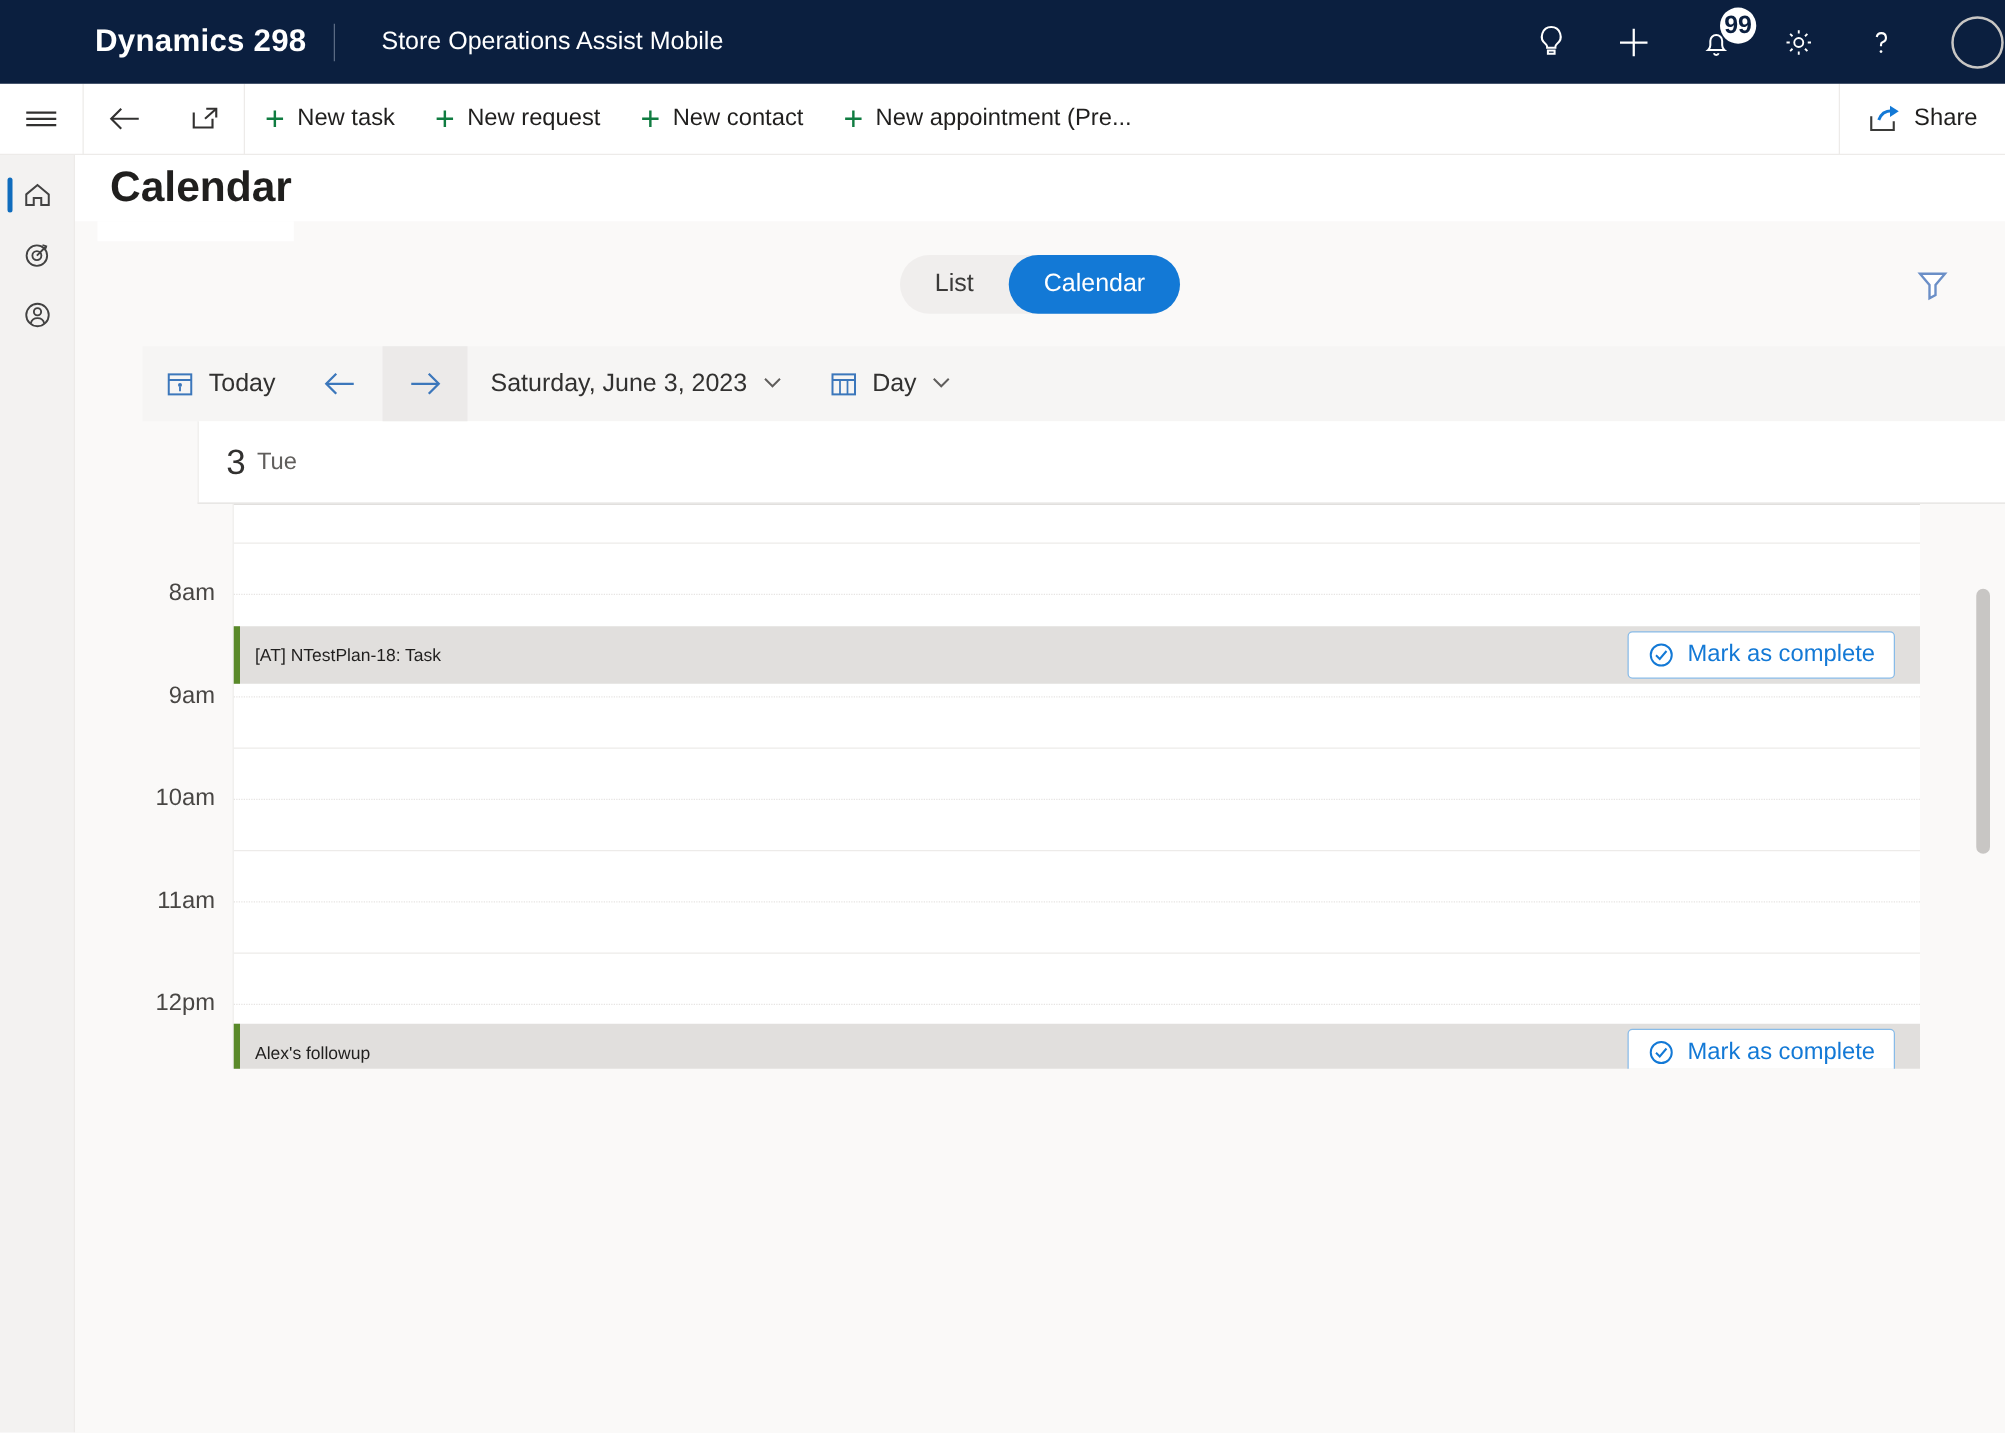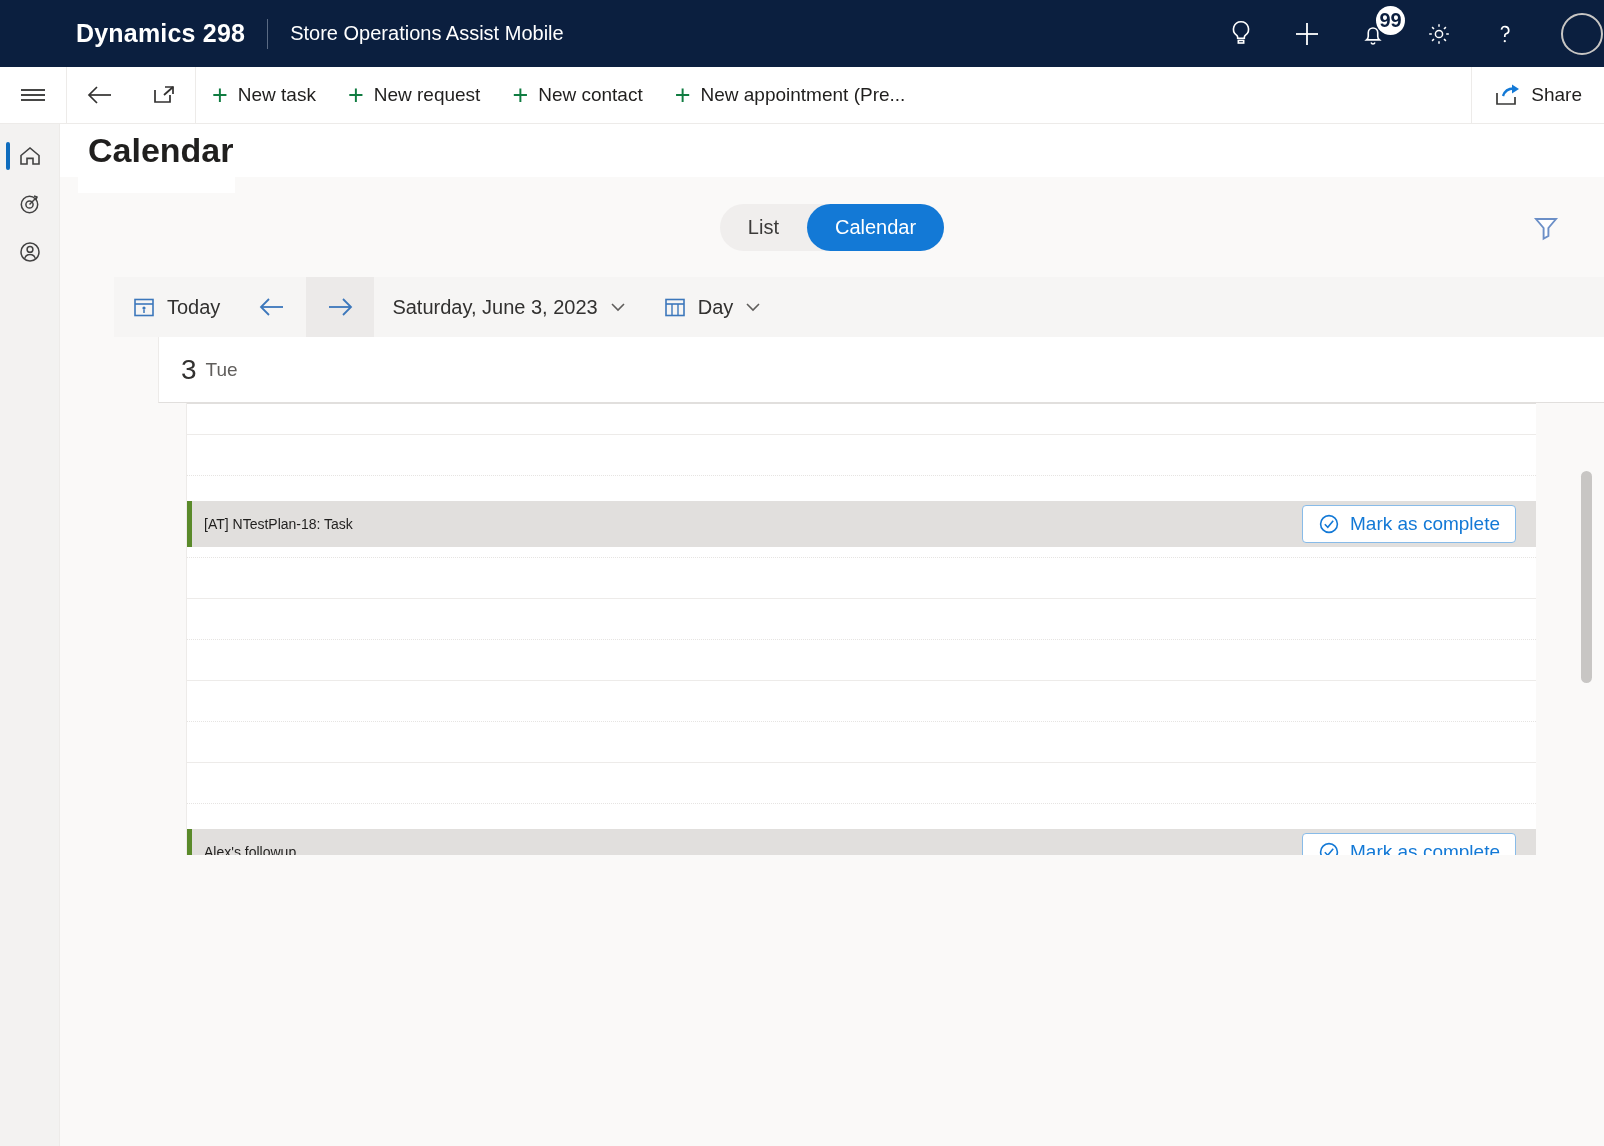--- a/index.html
+++ b/index.html
@@ -12,21 +12,21 @@
   
   .topnav {
     height: 67px; background: #0b1f3f; display: flex; align-items: center;
     position: relative; z-index: 20;
   }
   .brand {
     color: #ffffff; font-size: 25px; font-weight: bold;
     margin-left: 76px; letter-spacing: .2px; white-space: nowrap;
   }
   .brand-sep { width: 1px; height: 30px; background: #5a6a83; margin: 0 22px; }
-  .app-name { color: #ffffff; font-size: 20px; white-space: nowrap; }
+  .app-name { color: #ffffff; font-size: 20px; white-space: nowrap; margin-left: 15px; }
   .search-box {
     margin-left: 40px; width: 642px; height: 41px; background: #c8c6c4;
     display: flex; align-items: center; padding-left: 16px; gap: 12px;
   }
   .search-box .sicon { width: 19px; height: 19px; flex: 0 0 auto; }
   .search-ph { color: #605e5c; font-size: 19px; }
   .nav-right { margin-left: auto; display: flex; align-items: center; height: 100%; }
   .nav-icon {
     width: 66px; height: 67px; display: flex; align-items: center;
     justify-content: center; position: relative; color: #fff;
@@ -385,32 +385,40 @@
           <span class="event-title">[AT] NTestPlan-18: Task</span>
           <div class="mark-btn">
             <svg width="22" height="22" viewBox="0 0 22 22">
               <circle cx="11" cy="11" r="8.4" fill="none" stroke="#1379d6" stroke-width="1.6"></circle>
               <polyline points="6.8,11.2 9.8,14.2 15.2,7.8" fill="none" stroke="#1379d6" stroke-width="1.6"></polyline>
             </svg>
             <span class="mark-lbl">Mark as complete</span>
           </div>
         </div>
 
-        <div class="event" style="top:426px;">
+        <div class="event" style="top:416px;">
           <span class="event-title">Alex's followup</span>
           <div class="mark-btn">
             <svg width="22" height="22" viewBox="0 0 22 22">
               <circle cx="11" cy="11" r="8.4" fill="none" stroke="#1379d6" stroke-width="1.6"></circle>
               <polyline points="6.8,11.2 9.8,14.2 15.2,7.8" fill="none" stroke="#1379d6" stroke-width="1.6"></polyline>
             </svg>
             <span class="mark-lbl">Mark as complete</span>
           </div>
         </div>
       </div>
 
+      <div class="time-col">
+        <div class="time-lbl" style="top:72px;">8am</div>
+        <div class="time-lbl" style="top:154px;">9am</div>
+        <div class="time-lbl" style="top:236px;">10am</div>
+        <div class="time-lbl" style="top:318px;">11am</div>
+        <div class="time-lbl" style="top:400px;">12pm</div>
+
+      </div>
 
       <div class="scroll-track">
         <div class="scroll-thumb"></div>
       </div>
     </div>
 
   </div>
 </div>
 
 </body></html>

